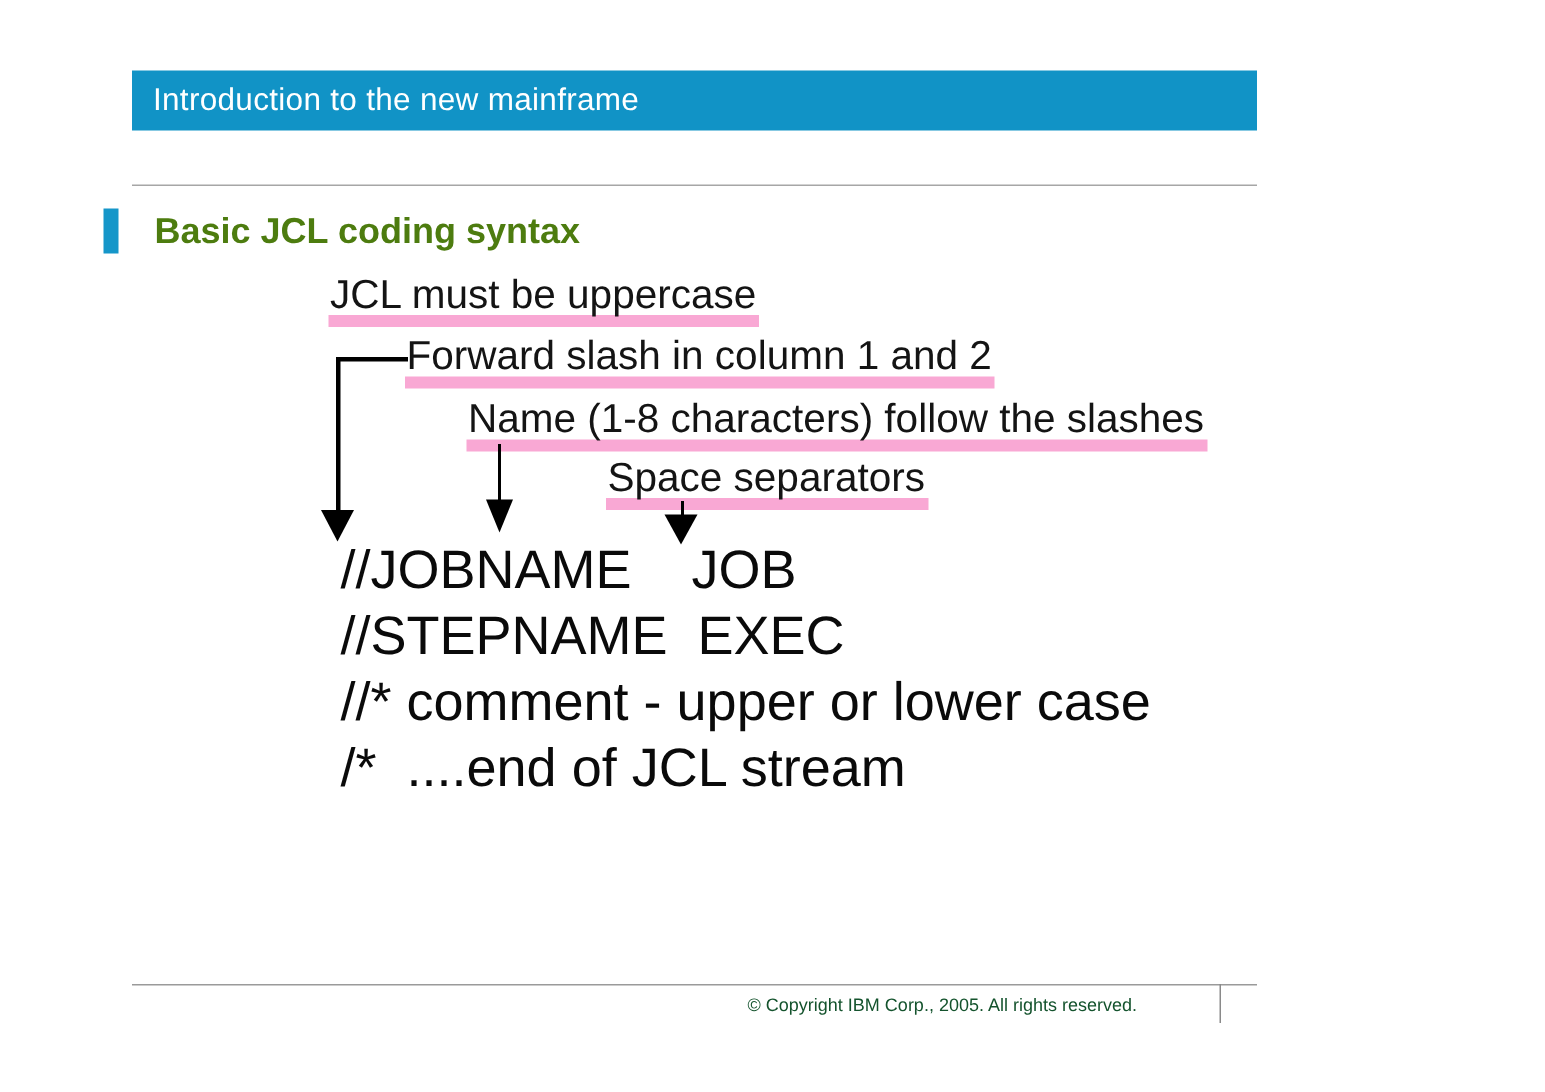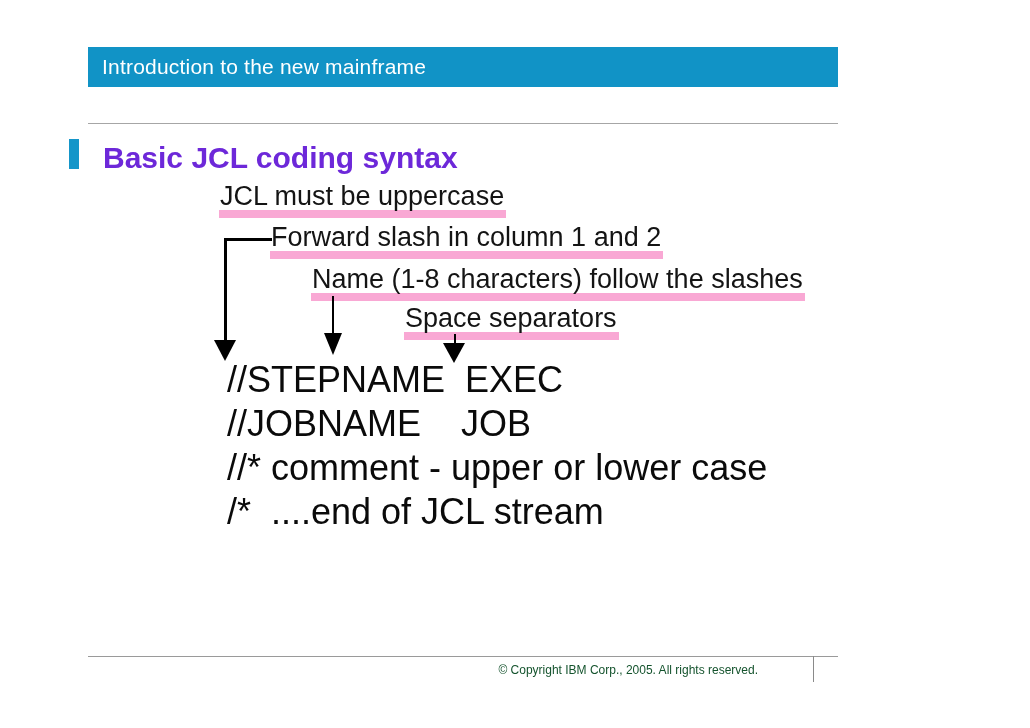--- a/index.html
+++ b/index.html
@@ -17,22 +17,22 @@
     color:#ffffff;font-size:21px;letter-spacing:0.2px;white-space:nowrap;
   }
   .ibm-logo{position:absolute;left:757px;top:7px;width:68px;height:26px;}
   
   .top-rule{position:absolute;left:88px;top:123px;width:854px;height:1px;background:#a6a6a6;}
   .footer-rule{position:absolute;left:88px;top:656px;width:852px;height:1px;background:#9a9a9a;}
   .footer-tick{position:absolute;left:813px;top:656px;width:1px;height:26px;background:#8a8a8a;}
   
   .title-bullet{position:absolute;left:69px;top:139px;width:10px;height:30px;background:#1596c9;}
   .page-title{
-    position:absolute;left:103px;top:141px;font-size:30px;font-weight:bold;
-    color:#6d28d9;white-space:nowrap;
+    position:absolute;left:103px;top:141px;font-size:24px;font-weight:bold;
+    color:#4d7c0f;white-space:nowrap;
   }
   
   .anno{
     position:absolute;font-size:27px;color:#141414;line-height:28px;
     border-bottom:8px solid #f9a8d4;white-space:nowrap;padding:0 2px 0 1px;
   }
   .anno-1{left:219px;top:182px;}
   .anno-2{left:270px;top:223px;}
   .anno-3{left:311px;top:265px;}
   .anno-4{left:404px;top:304px;}
@@ -96,22 +96,22 @@
 
   <div class="conn elbow-h"></div>
   <div class="conn stem-1"></div>
   <div class="head head-1"></div>
   <div class="conn stem-2"></div>
   <div class="head head-2"></div>
   <div class="conn stem-3"></div>
   <div class="head head-3"></div>
 
   <div class="code-block">
+    <div class="code-line">//JOBNAME    JOB</div>
     <div class="code-line">//STEPNAME  EXEC</div>
-    <div class="code-line">//JOBNAME    JOB</div>
     <div class="code-line">//* comment - upper or lower case</div>
     <div class="code-line">/*  ....end of JCL stream</div>
   </div>
 
   <div class="footer-rule"></div>
   <div class="footer-tick"></div>
   <div class="copyright">© Copyright IBM Corp., 2005. All rights reserved.</div>
 
 </div>
 

